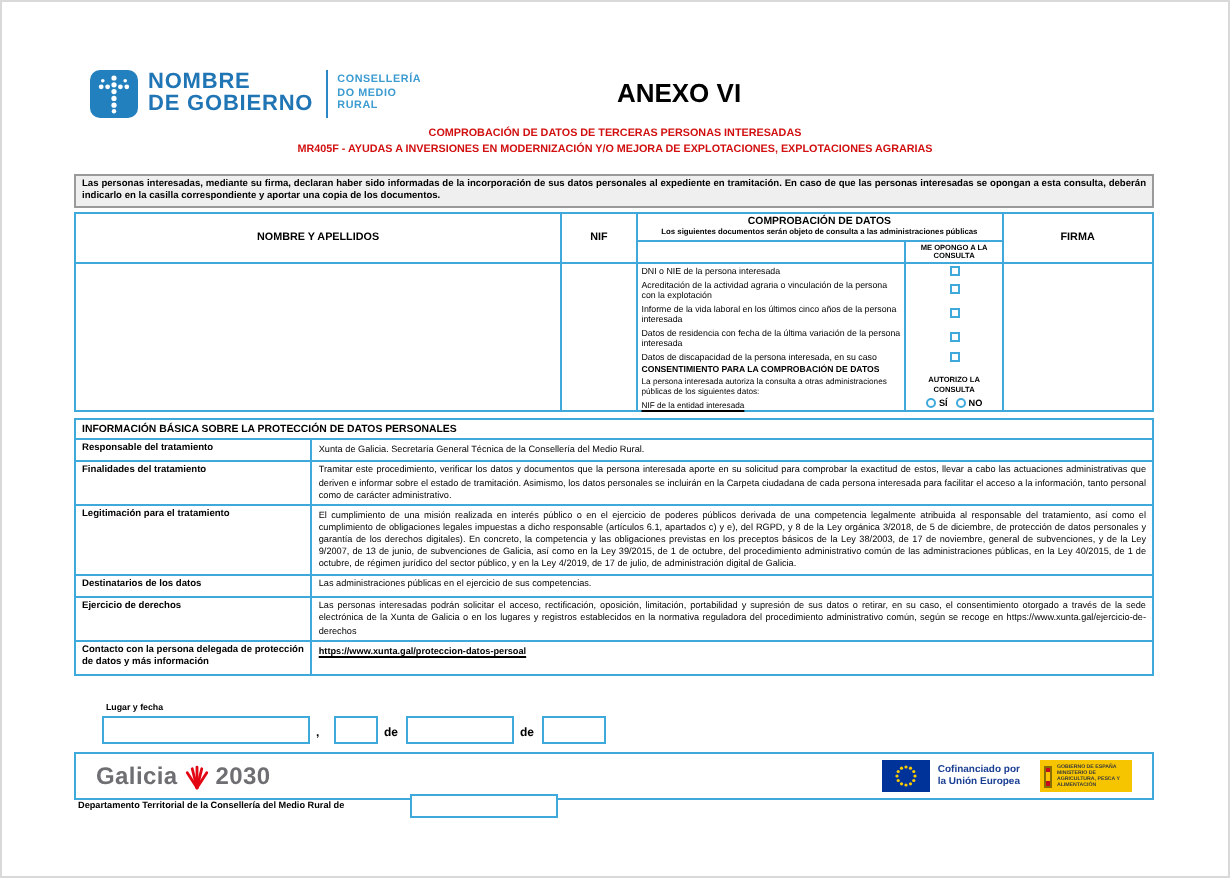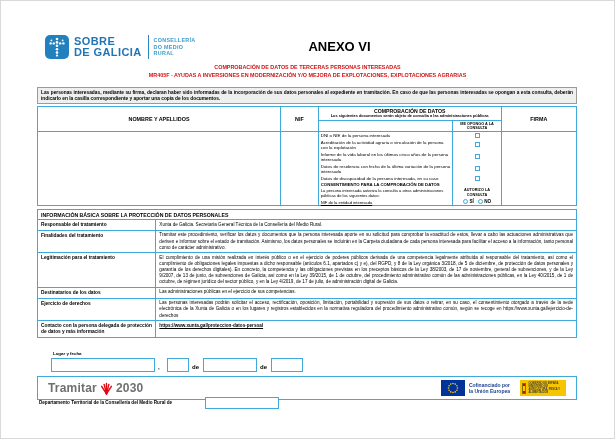--- a/index.html
+++ b/index.html
@@ -103,22 +103,22 @@
           <circle cx="12" cy="20.6" r="1.1"></circle>
         <circle cx="5.6" cy="8.4" r="1.2"></circle>
           <circle cx="8.8" cy="8.4" r="1.2"></circle>
         <circle cx="15.2" cy="8.4" r="1.2"></circle>
           <circle cx="18.4" cy="8.4" r="1.2"></circle>
         <circle cx="6.4" cy="5.4" r="0.9"></circle>
           <circle cx="17.6" cy="5.4" r="0.9"></circle>
       </g>
     </svg>
     <div class="brand">
-      <div>SOBRE</div>
-      <div>DE GALICIA</div>
+      <div>NOMBRE</div>
+      <div>DE GOBIERNO</div>
     </div>
     <div class="logo-divider"></div>
     <div class="dept">
       <div>CONSELLERÍA</div>
       <div>DO MEDIO</div>
       <div>RURAL</div>
     </div>
   </div>
 
   <div class="anexo">ANEXO VI</div>
@@ -240,21 +240,21 @@
   <input class="box b-place" style="">
   <span class="date-sep sep-comma">,</span>
   <input class="box b-day" style="">
   <span class="date-sep sep-de1">de</span>
   <input class="box b-month" style="">
   <span class="date-sep sep-de2">de</span>
   <input class="box b-year" style="">
 
   <div class="band">
     <div class="xacobeo">
-      <span>Tramitar</span>
+      <span>Galicia</span>
       <svg width="13" height="13" viewBox="0 0 12 12">
         <g stroke="#E30613" stroke-width="1.3" stroke-linecap="round" fill="none">
           <path d="M6 11 L1.5 4"></path>
             <path d="M6 11 L3.8 2.2"></path>
             <path d="M6 11 L6 1.4"></path>
           <path d="M6 11 L8.2 2.2"></path>
             <path d="M6 11 L10.5 4"></path>
         </g>
       </svg>
       <span>2030</span>

